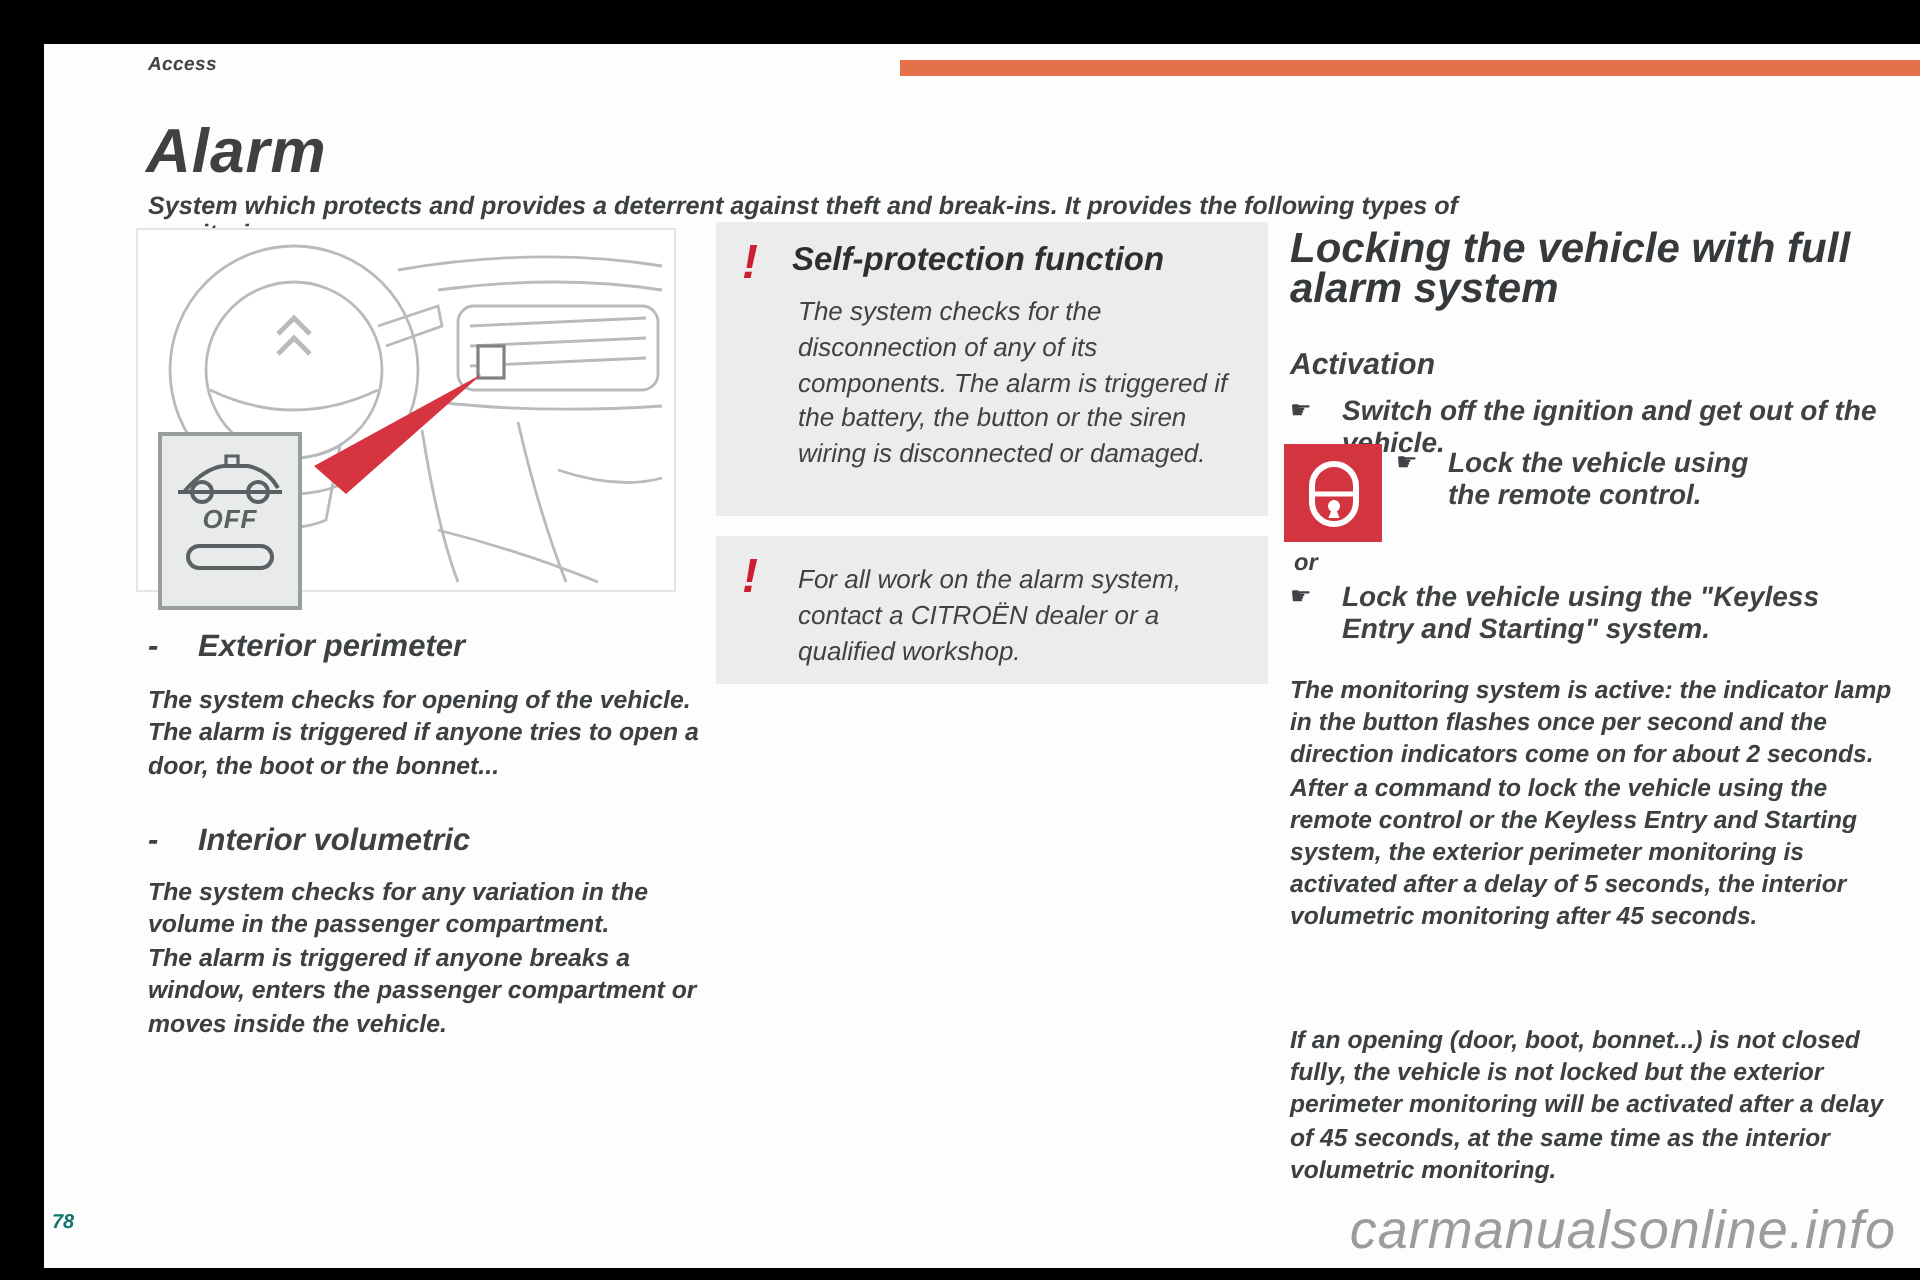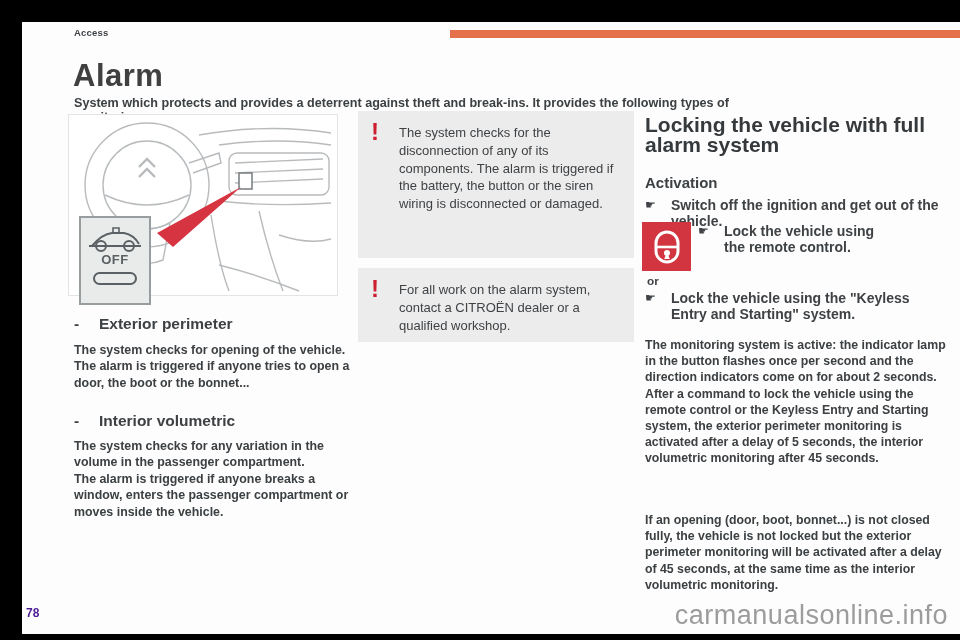--- a/index.html
+++ b/index.html
@@ -5,21 +5,21 @@
   html,body{margin:0;padding:0;}
   body{
     width:960px;height:640px;position:relative;background:#000;
     font-family:"Liberation Sans","DejaVu Sans",sans-serif;
     -webkit-font-smoothing:antialiased;overflow:hidden;
   }
   .page{
     position:absolute;left:22px;top:22px;width:938px;height:612px;
     background:#fdfdfd;overflow:hidden;
   }
-  .abs{position:absolute;}
+  .abs{position:absolute;font-style:italic;}
   .header-label{left:52px;top:5px;font-size:9.5px;font-weight:700;color:#3f4347;letter-spacing:.2px;}
   .orange-bar{left:428px;top:8px;width:510px;height:8px;background:#e5714a;}
   .page-title{left:51px;top:36px;font-size:31px;font-weight:700;color:#404040;letter-spacing:.5px;}
   .subtitle{left:52px;top:74px;width:720px;font-size:12.6px;font-weight:700;color:#3c4043;}
 
   .illustration{left:46px;top:92px;width:268px;height:180px;background:#fff;border:1px solid #e3e4e4;}
   .inset-box{
     position:absolute;left:10px;top:101px;width:72px;height:89px;
     background:#e9eaea;border:2px solid #989da0;box-sizing:border-box;
     display:flex;flex-direction:column;align-items:center;justify-content:flex-start;
@@ -38,21 +38,21 @@
   .box-body{font-size:13px;font-weight:400;color:#3f4245;line-height:17.8px;margin:3px;}
 
   .right-heading{left:623px;top:93px;width:305px;font-size:21px;font-weight:700;color:#35393c;line-height:20px;}
   .right-subheading{left:623px;top:152px;font-size:15px;font-weight:700;color:#3d4144;}
   .step{left:623px;display:flex;align-items:flex-start;}
   .step-arrow{font-size:12px;color:#3f4347;width:26px;flex:none;line-height:15px;}
   .step-text{font-size:14px;font-weight:700;color:#3e4245;line-height:15.5px;}
   .lock-icon-box{left:620px;top:200px;width:49px;height:49px;background:#d2353f;display:flex;align-items:center;justify-content:center;}
   .or-label{left:625px;top:252px;font-size:11.8px;font-weight:700;color:#3e4245;}
   .para{left:623px;width:305px;font-size:12.3px;font-weight:700;color:#3c4043;line-height:16.2px;white-space:pre-line;}
-  .page-number{left:4px;top:584px;font-size:12px;font-weight:700;color:#4c1d95;}
+  .page-number{left:4px;top:584px;font-size:10px;font-weight:700;color:#0f766e;}
   .watermark{right:12px;top:578px;font-size:27px;font-weight:400;color:#9c9c9c;letter-spacing:.5px;}
 </style>
 </head>
 <body>
 
 <div class="page">
 
   <div class="abs header-label">Access</div>
   <div class="abs orange-bar"></div>
 
@@ -114,20 +114,21 @@
 The alarm is triggered if anyone tries to open a door, the boot or the bonnet...</div>
 
   <div class="abs col-heading" style="left:52px;top:390px;">
     <span class="dash">-</span><span>Interior volumetric</span>
   </div>
   <div class="abs body-text" style="left:52px;top:416px;width:292px;">The system checks for any variation in the volume in the passenger compartment.
 The alarm is triggered if anyone breaks a window, enters the passenger compartment or moves inside the vehicle.</div>
 
   <div class="abs gray-box box1">
     <div class="excl">!</div>
+    <p class="box-heading">Self-protection function</p>
     <p class="box-body">The system checks for the disconnection of any of its components. The alarm is triggered if the battery, the button or the siren wiring is disconnected or damaged.</p>
   </div>
 
   <div class="abs gray-box box2">
     <div class="excl">!</div>
     <p class="box-body">For all work on the alarm system, contact a CITROËN dealer or a qualified workshop.</p>
   </div>
 
   <div class="abs right-heading">Locking the vehicle with full alarm system</div>
   <div class="abs right-subheading">Activation</div>

